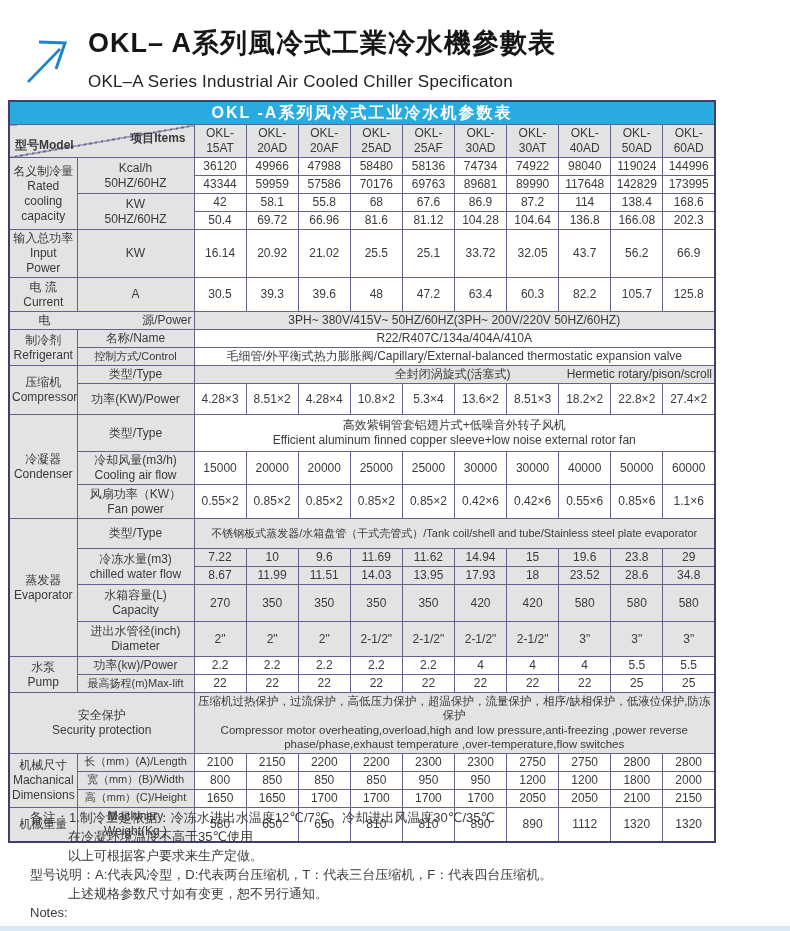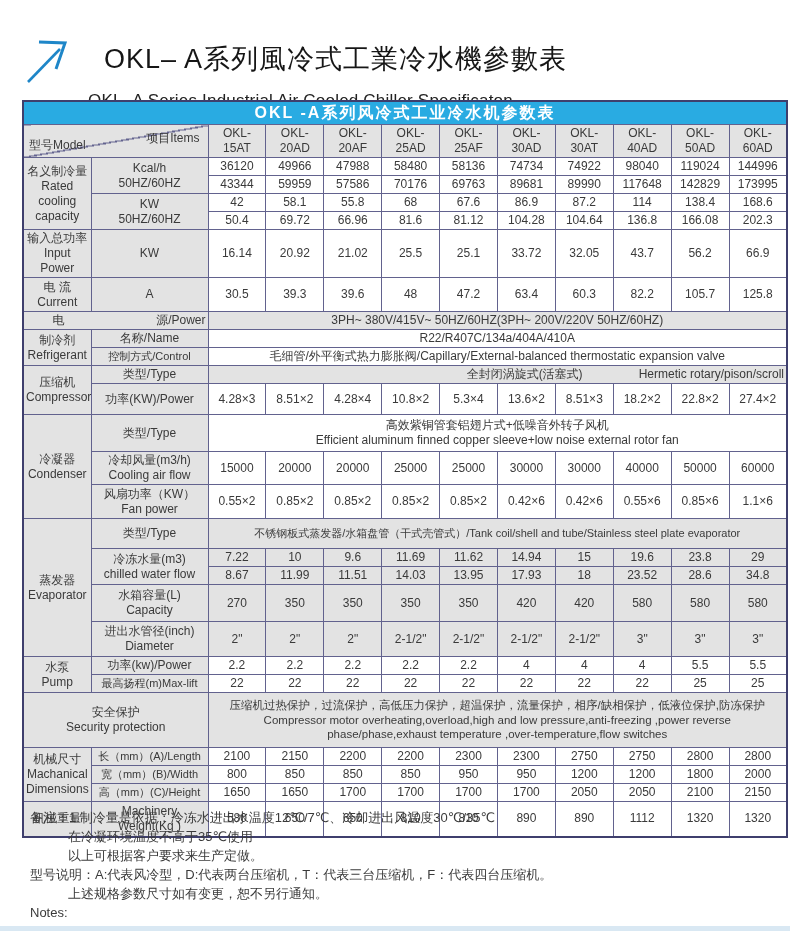--- a/index.html
+++ b/index.html
@@ -2,35 +2,35 @@
 <html><head>
 <meta charset="utf-8">
 <style>
   html,body{margin:0;padding:0;background:#ffffff;}
   body{width:790px;height:931px;position:relative;font-family:"Liberation Sans","DejaVu Sans",sans-serif;color:#3a3a3a;}
   .page{position:absolute;inset:0;background:#ffffff;overflow:hidden;}
 
   
   .doc-header{position:absolute;top:28px;left:24px;display:flex;align-items:flex-start;gap:12px;}
   .arrow-svg{flex:0 0 auto;margin-top:6px;}
-  .doc-title-zh{margin:16px;font-size:27px;font-weight:normal;color:#161616;letter-spacing:1px;line-height:1.15;}
+  .doc-title-zh{margin:0;font-size:27px;font-weight:bold;color:#161616;letter-spacing:1px;line-height:1.15;}
   .doc-title-en{margin:13px 0 0 0;font-size:17px;font-weight:normal;color:#222;letter-spacing:0.2px;}
 
   
-  table.spec{position:absolute;top:100px;left:22px;width:766px;border-collapse:collapse;table-layout:fixed;font-size:12px;border:2px solid #3f3f6d;}
+  table.spec{position:absolute;top:100px;left:8px;width:708px;border-collapse:collapse;table-layout:fixed;font-size:12px;border:2px solid #3f3f6d;}
   table.spec td{border:1px solid #62628e;text-align:center;vertical-align:middle;padding:1px 2px;line-height:1.25;overflow:hidden;}
   td.title-bar{background:#29abe2;color:#ffffff;font-size:16px;letter-spacing:2px;font-weight:bold;border:1px solid #2f2f5e;}
   .gray{background:#e3e3e3;}
   .ml{white-space:pre-line;}
   .sm{font-size:11px;}
   .model-cell{font-size:12px;line-height:1.2;word-break:keep-all;}
 
   
   td.corner{position:relative;padding:0;background:
-    linear-gradient(to bottom right,transparent calc(50% - 0.7px),#62628e calc(50% - 0.7px),#62628e calc(50% + 0.7px),transparent calc(50% + 0.7px)),#e3e3e3;}
+    linear-gradient(to bottom right,transparent calc(50% - 0.7px),#62628e calc(50% - 0.7px),#62628e calc(50% + 0.7px),transparent calc(50% + 0.7px)),#e3e3e3; font-weight: bold;}
   .corner-model{position:absolute;left:5px;bottom:4px;font-size:12px;}
   .corner-items{position:absolute;right:8px;top:6px;font-size:12px;}
 
   .flexcell{display:flex;align-items:center;justify-content:center;white-space:nowrap;}
   .ps-zh{width:66px;text-align:center;}
   .ps-rest{width:116px;text-align:right;}
   .ct-gap{display:flex;justify-content:flex-end;gap:56px;white-space:nowrap;}
   .sec-text{font-size:11.5px;line-height:1.45;margin-top:44px;}
 
   

